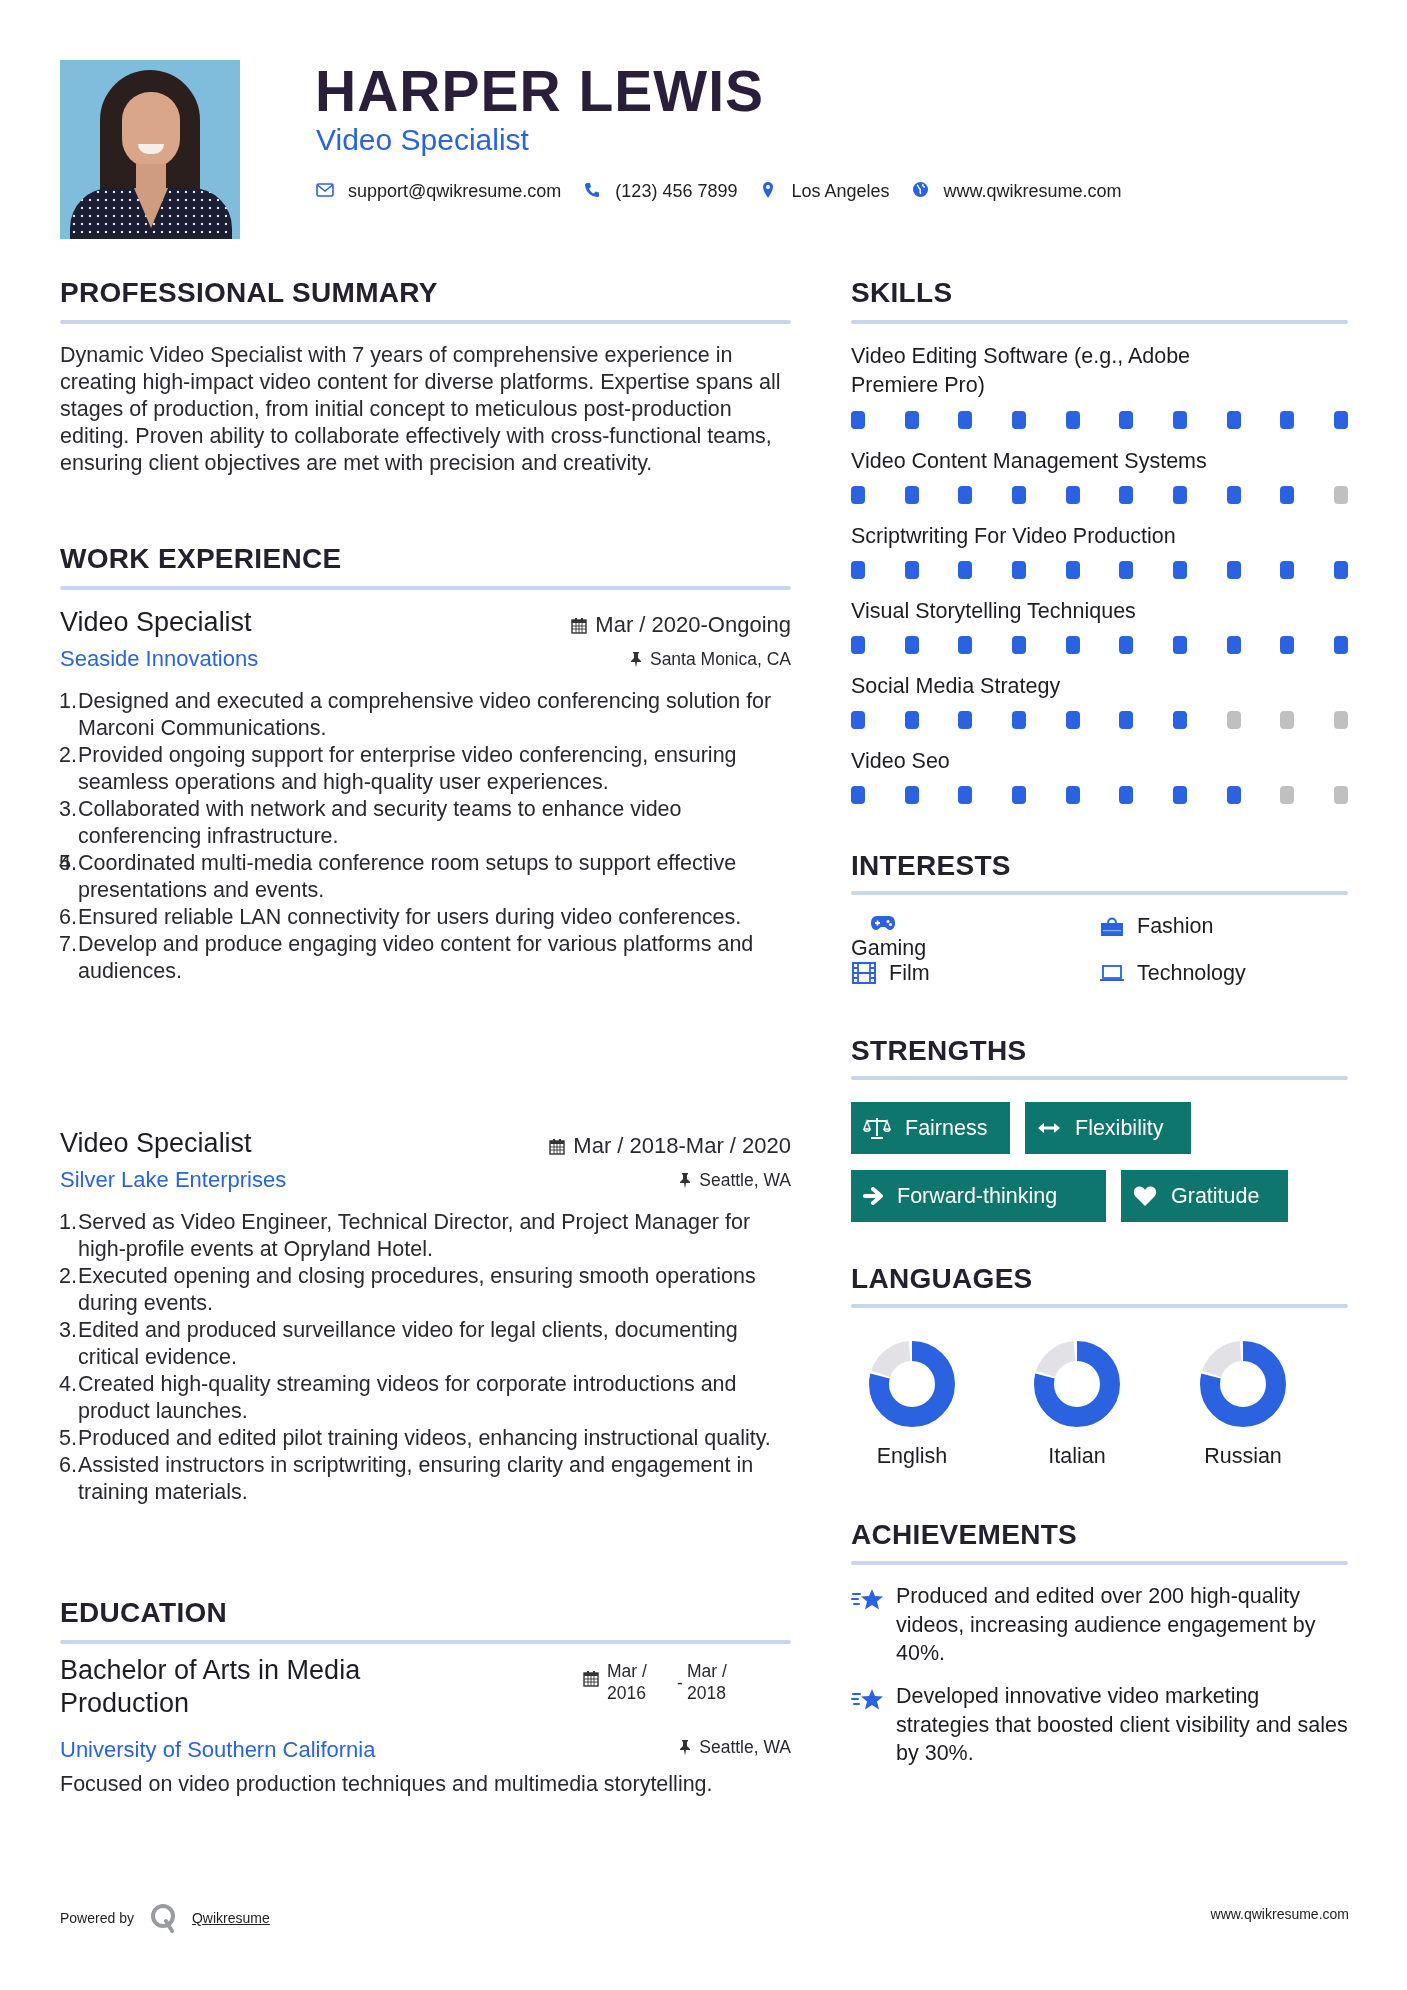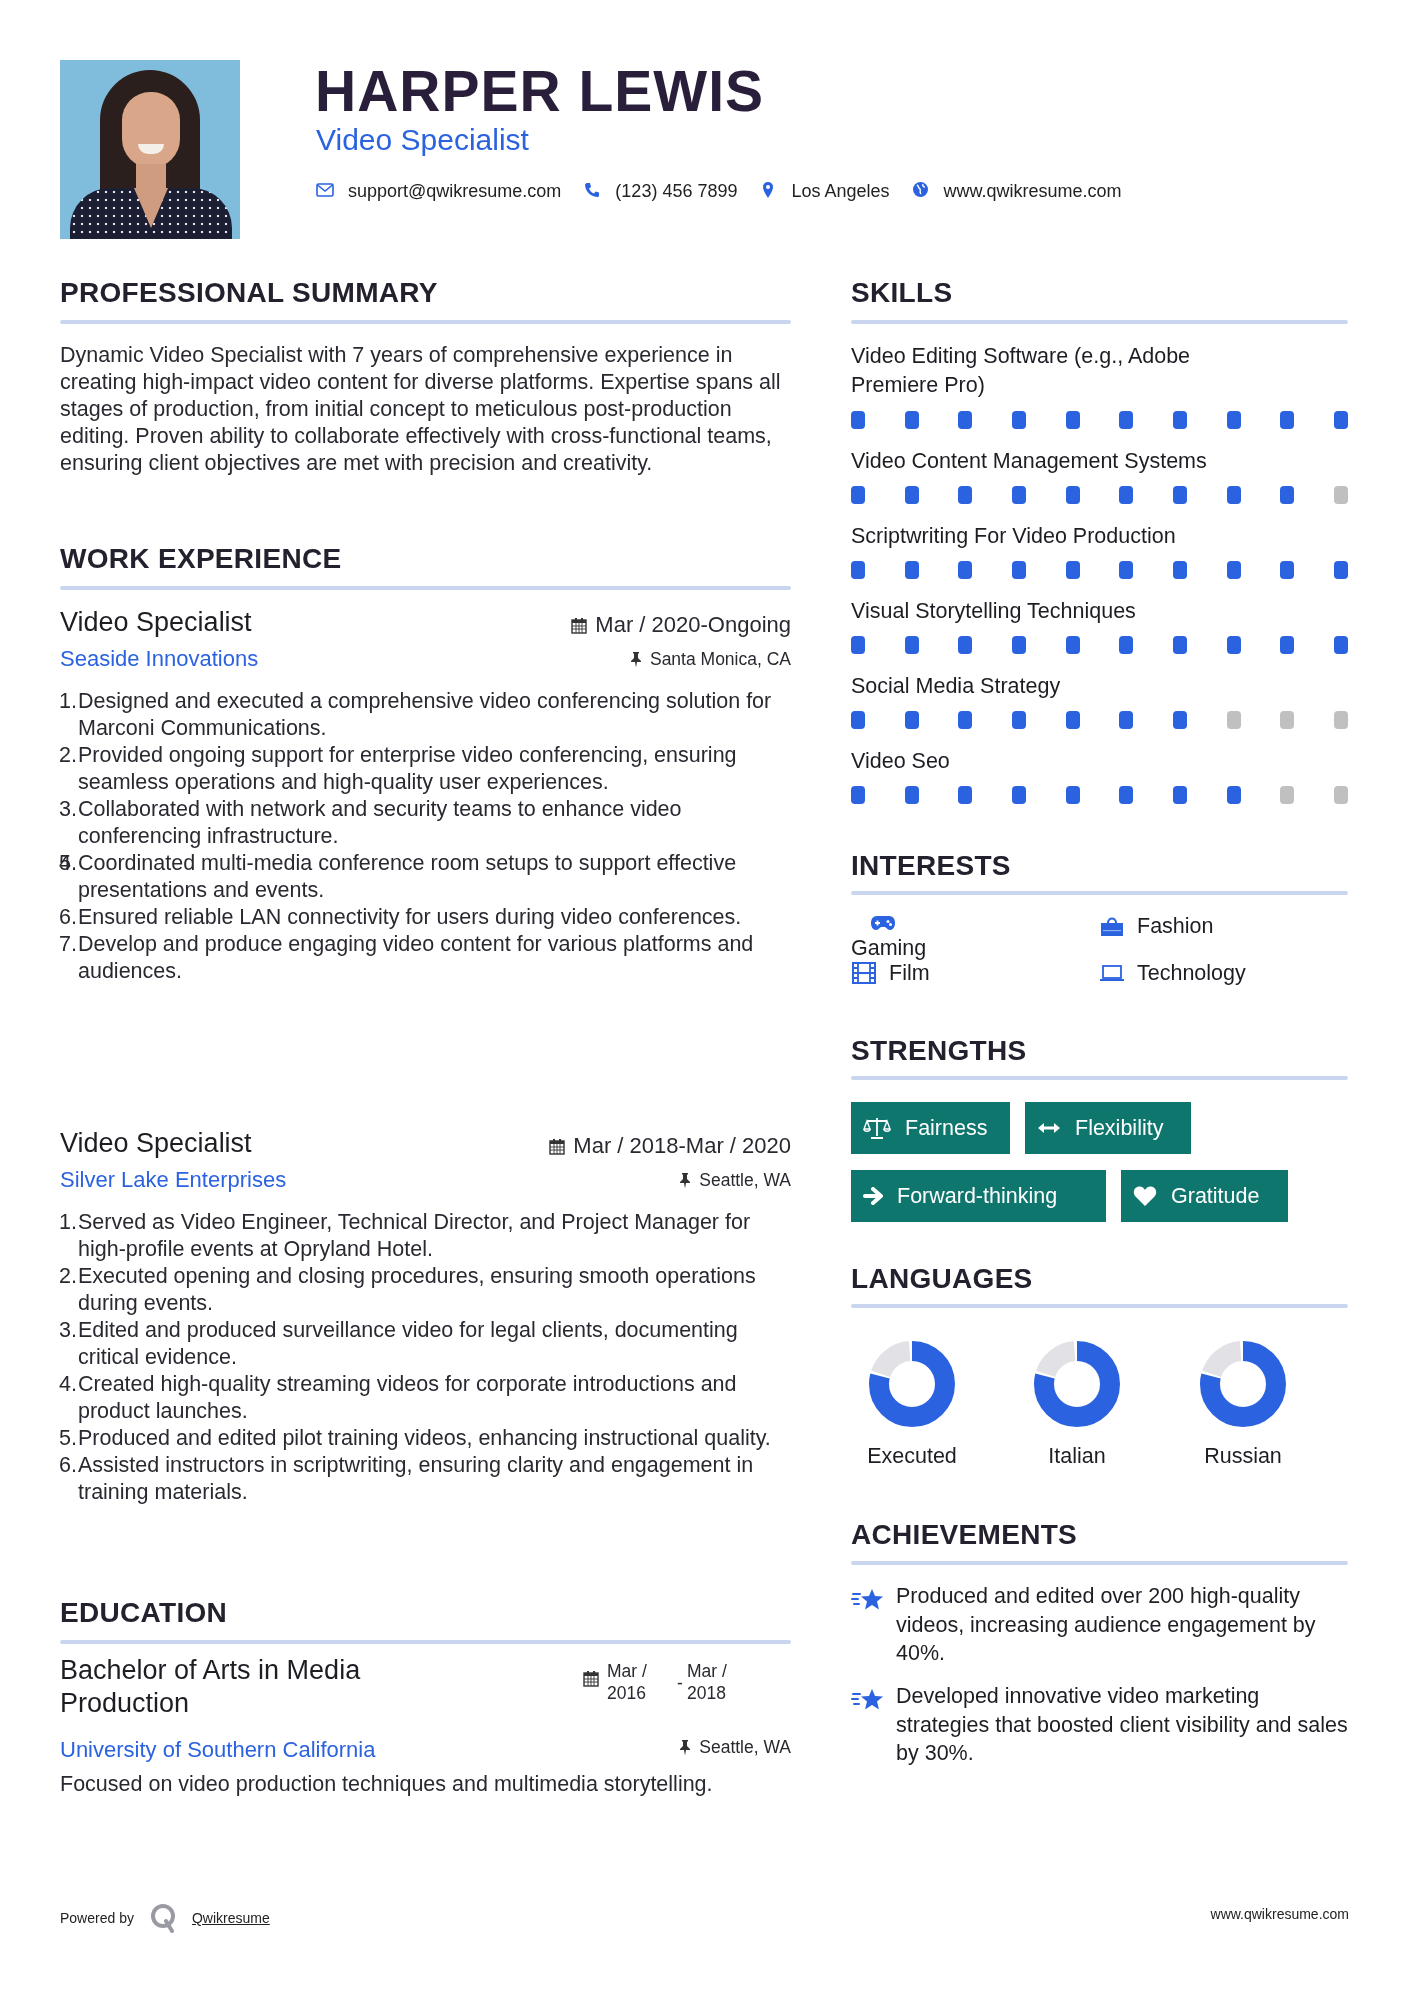--- a/index.html
+++ b/index.html
@@ -461,21 +461,21 @@
 </div>
 
 <div class="abs right sec-head" style="top:1262px;">LANGUAGES</div>
 <div class="abs right rule" style="top:1304px;"></div>
 
 <div class="lang" style="left:852px; top:1340px;">
   <svg class="donut" width="88" height="88" viewBox="0 0 88 88">
       <circle cx="44" cy="44" r="33" fill="none" stroke="#e2e2e6" stroke-width="20" stroke-dasharray="38.96902302738526 168.3760921095411" transform="rotate(-162 44 44)"></circle>
       <circle cx="44" cy="44" r="33" fill="none" stroke="#2b62e0" stroke-width="20" stroke-dasharray="163.3760921095411 43.96902302738526" transform="rotate(-90 44 44)"></circle>
     </svg>
-  <div class="lbl">Executed</div>
+  <div class="lbl">English</div>
 </div>
 <div class="lang" style="left:1017px; top:1340px;">
   <svg class="donut" width="88" height="88" viewBox="0 0 88 88">
       <circle cx="44" cy="44" r="33" fill="none" stroke="#e2e2e6" stroke-width="20" stroke-dasharray="38.96902302738526 168.3760921095411" transform="rotate(-162 44 44)"></circle>
       <circle cx="44" cy="44" r="33" fill="none" stroke="#2b62e0" stroke-width="20" stroke-dasharray="163.3760921095411 43.96902302738526" transform="rotate(-90 44 44)"></circle>
     </svg>
   <div class="lbl">Italian</div>
 </div>
 <div class="lang" style="left:1183px; top:1340px;">
   <svg class="donut" width="88" height="88" viewBox="0 0 88 88">

